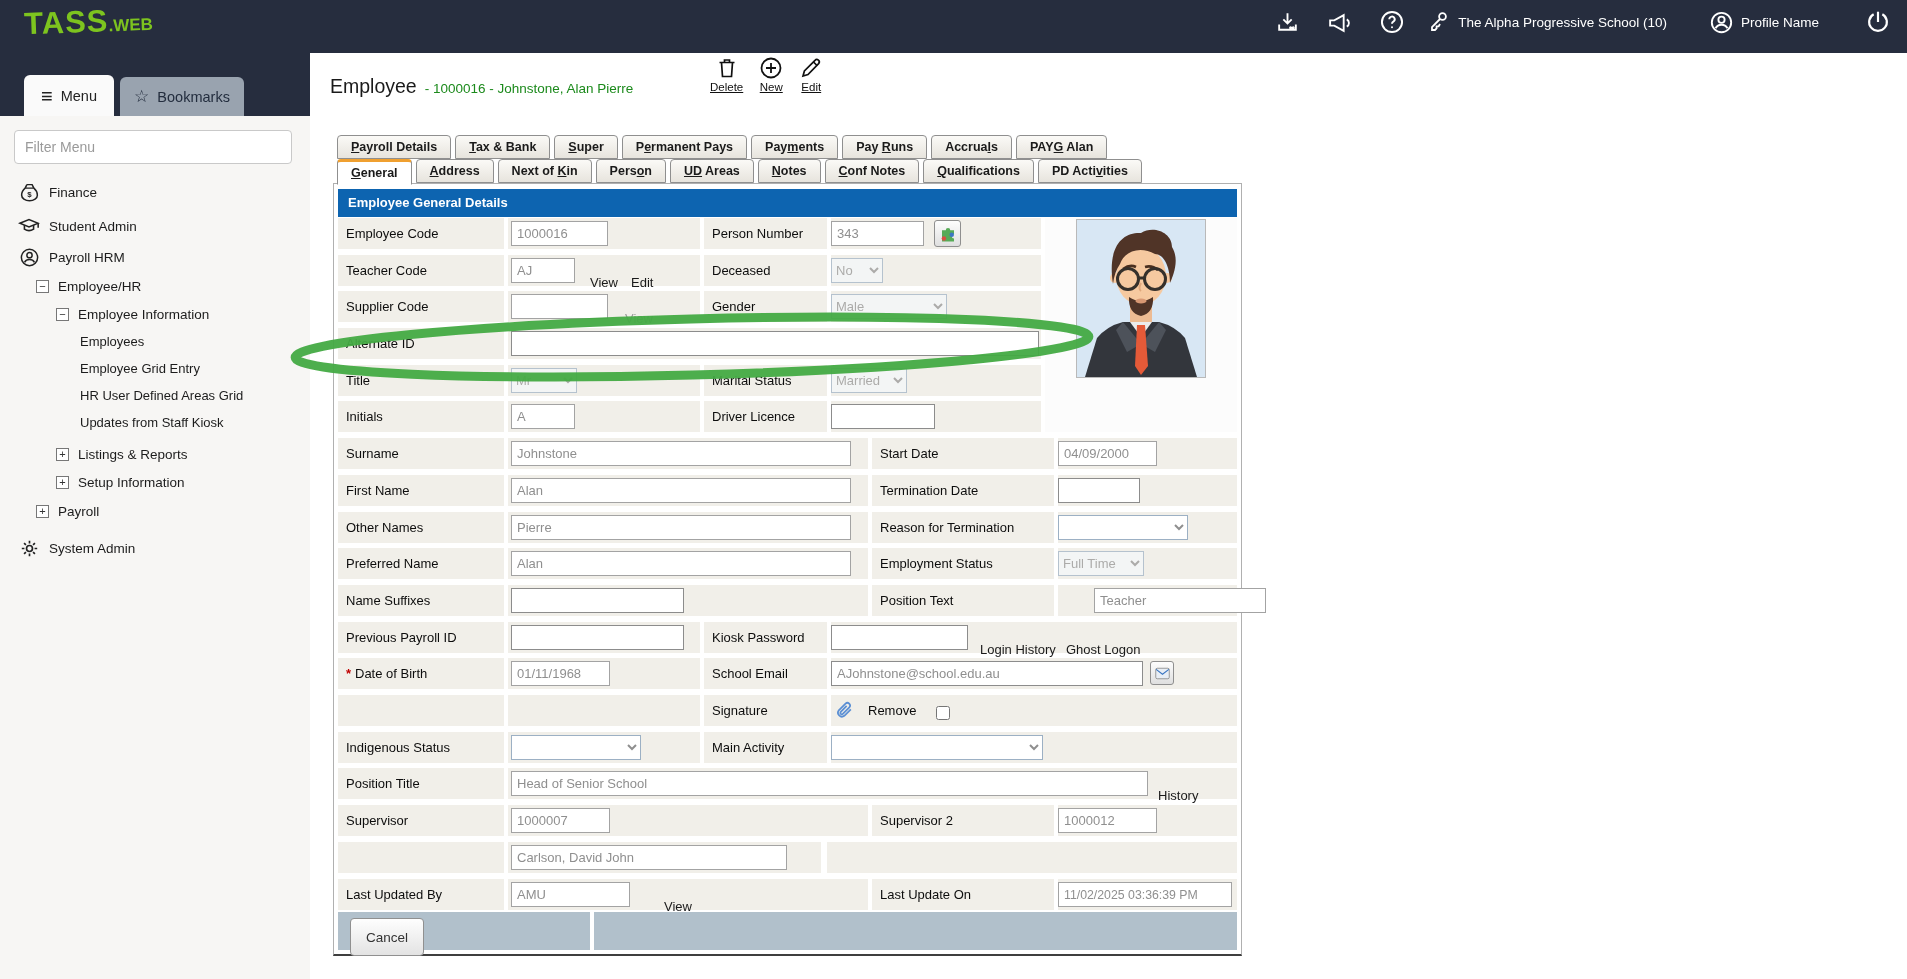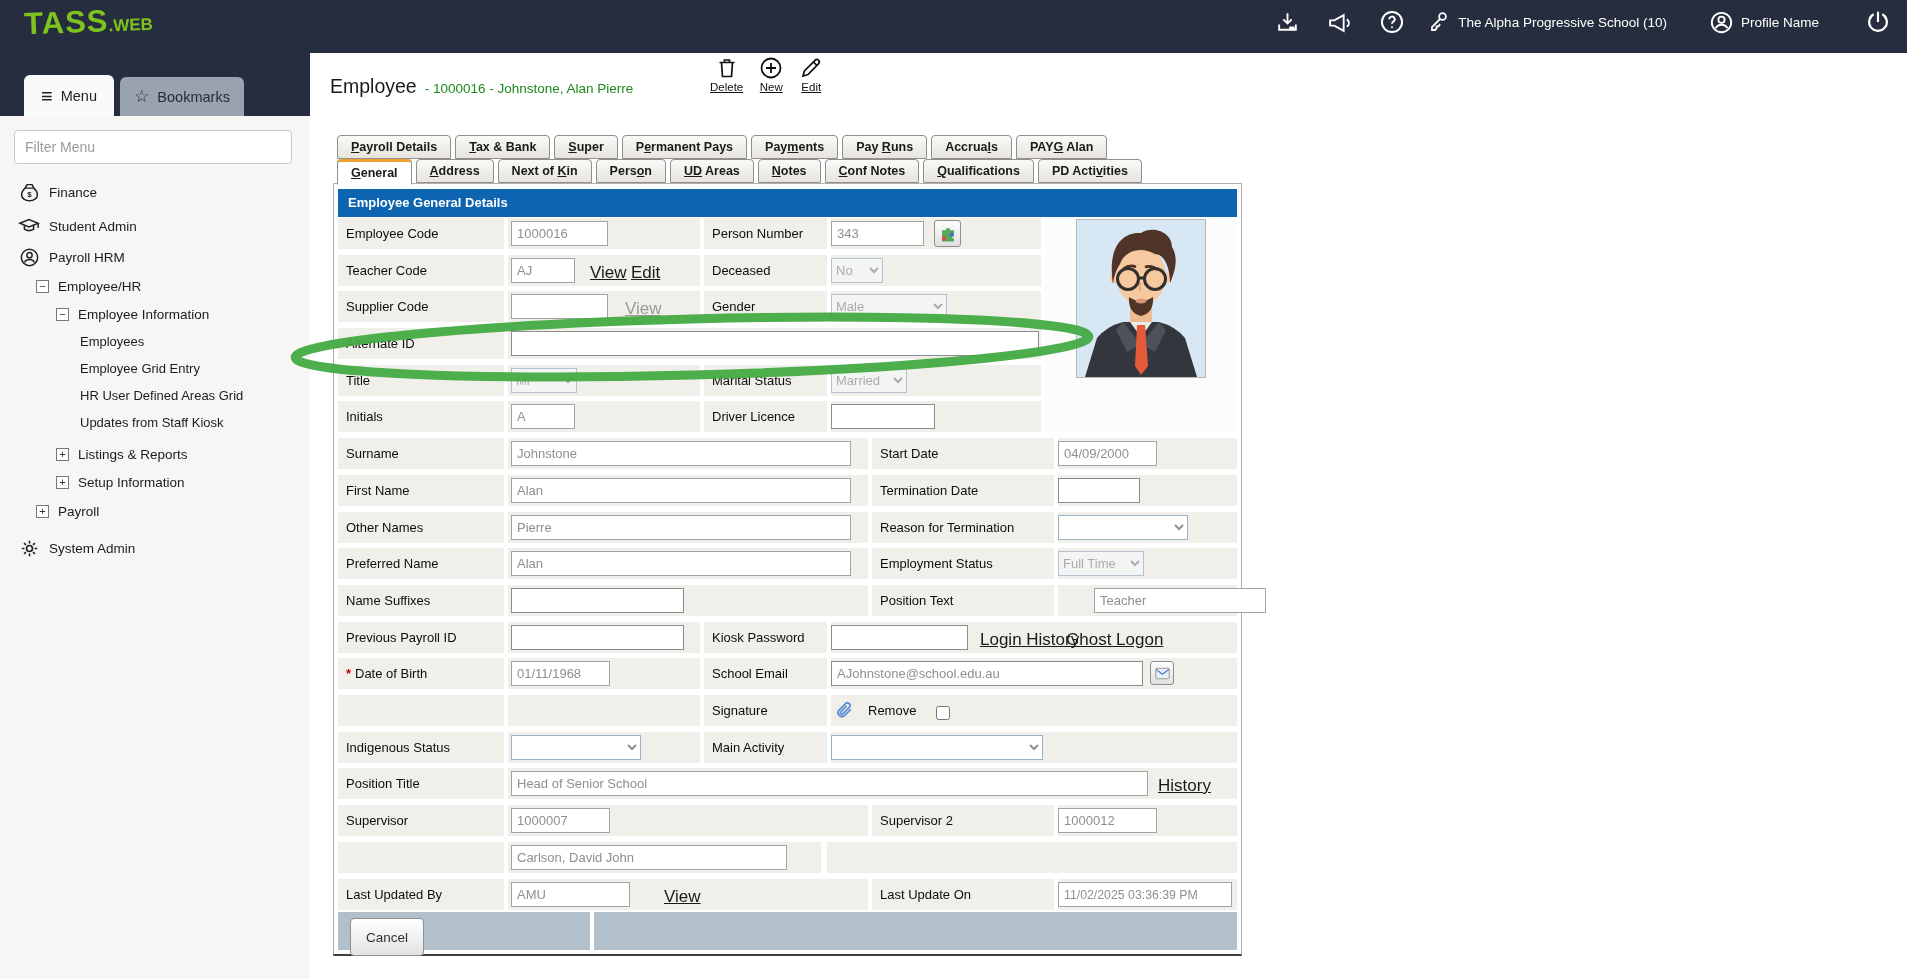--- a/index.html
+++ b/index.html
@@ -62,21 +62,21 @@
   .sechdr{position:absolute;left:4px;top:5px;width:899px;height:28px;background:#0d64b0;color:#fff;
           font-size:13px;font-weight:bold;line-height:28px;padding-left:10px;box-sizing:border-box}
   .row{position:absolute;left:4px;width:899px;height:31px}
   .cell{position:absolute;top:0;height:31px;background:#f1efe9}
   .lbl{position:absolute;top:8px;font-size:13px;color:#0d0d0d;white-space:nowrap}
   .req{position:absolute;top:8px;font-size:13px;color:#c00000;font-weight:bold}
   .inp{position:absolute;top:3px;height:25px;box-sizing:border-box;border:1px solid #a3a3a3;background:#fff;
        color:#8f8f8f;font:13px "Liberation Sans",sans-serif;padding:0 5px}
   .sel{position:absolute;top:3px;height:25px;box-sizing:border-box;border:1px solid #9cb0c4;background:#f4f8fb;
        color:#8f8f8f;font:13px "Liberation Sans",sans-serif}
-  .lnk{position:absolute;top:8px;font-size:17px;color:#1a1a1a;text-decoration:underline;cursor:pointer;white-space:nowrap}
+  .lnk{position:absolute;top:20px;font-size:13px;color:#1a1a1a;cursor:pointer;white-space:nowrap}
   .lnk.dis{color:#9a9a9a}
   .icon-btn{position:absolute;top:2px;width:27px;height:27px;box-sizing:border-box;border:1px solid #8f8f8f;
             border-radius:3px;background:linear-gradient(#fdfdfd,#dfdfdf);display:flex;align-items:center;
             justify-content:center;cursor:pointer;padding:0}
   .chk{position:absolute;top:8px;width:14px;height:14px}
   .photo-cell{position:absolute;left:711px;top:34px;width:192px;height:214px;background:#fcfcfc}
   .photo{position:absolute;left:742px;top:35px;width:128px;height:157px;border:1px solid #b9b9b9}
   .footer{position:absolute;left:4px;top:728px;width:899px;height:38px;background:#b1c0cb}
   .footer .sep{position:absolute;left:252px;top:0;width:4px;height:38px;background:#fff}
   .btn{position:absolute;left:12px;top:6px;height:38px;padding:0 15px;border:1px solid #909090;border-radius:4px;

